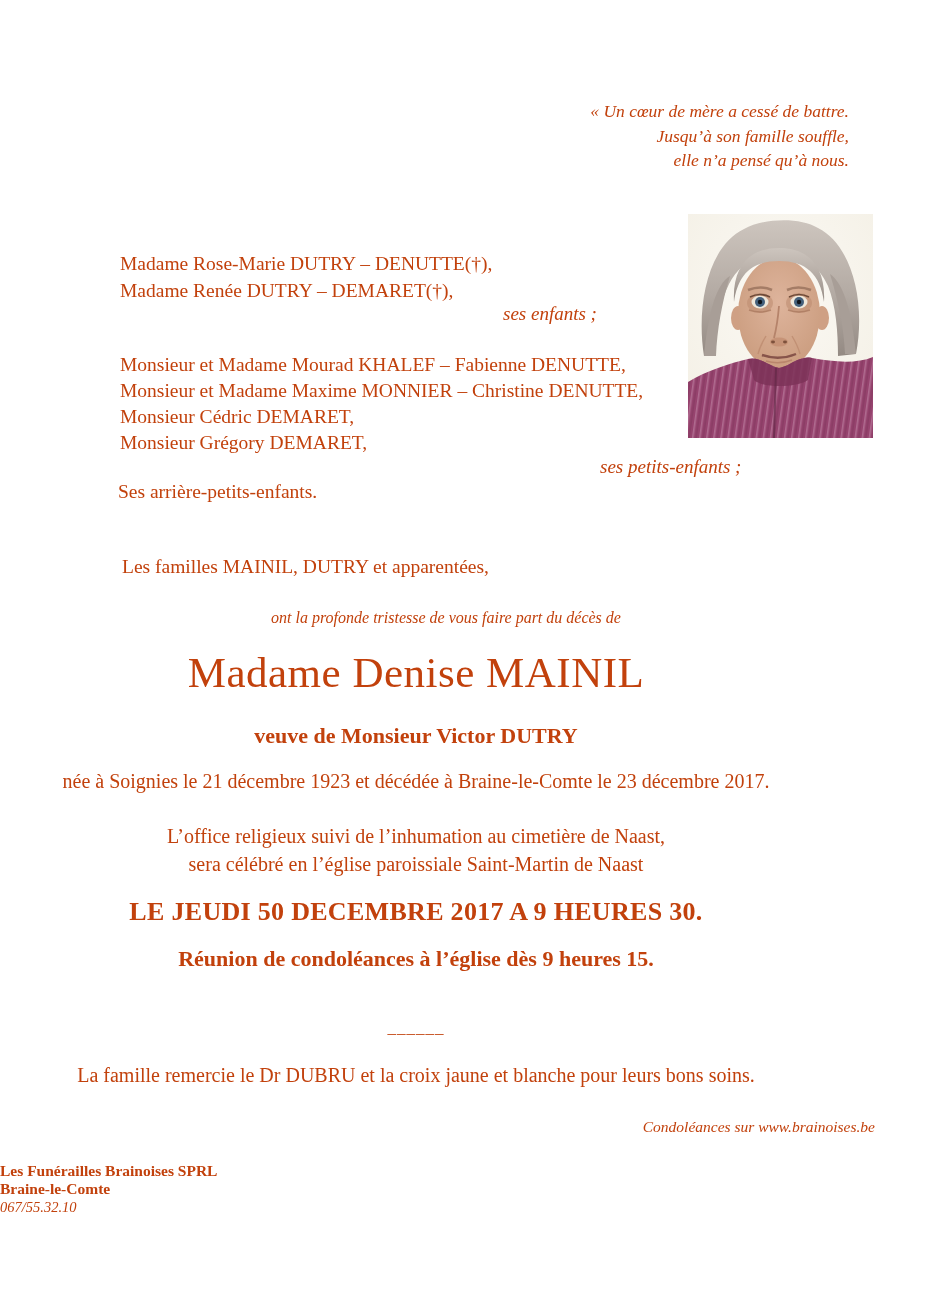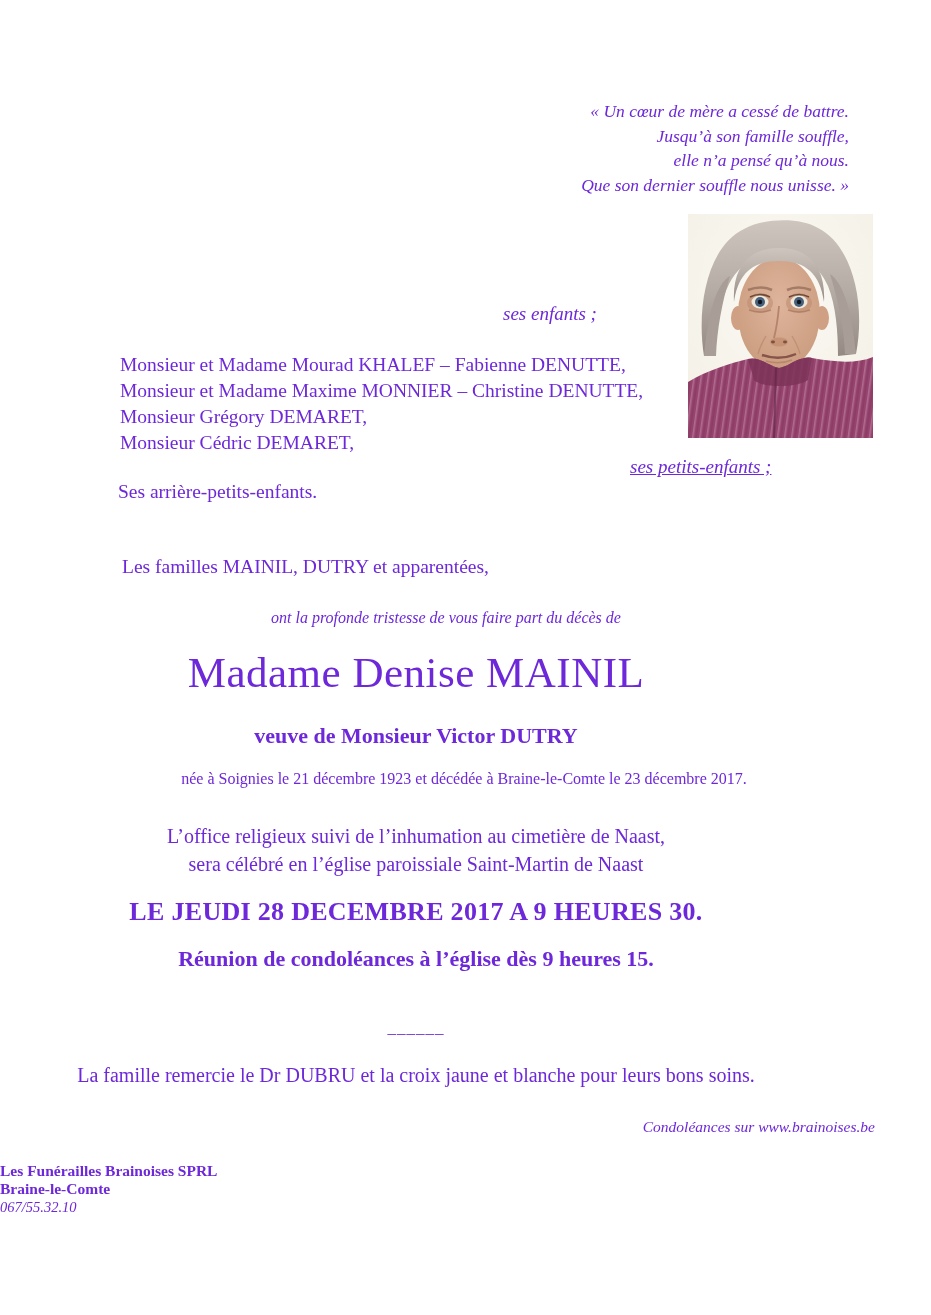--- a/index.html
+++ b/index.html
@@ -1,39 +1,39 @@
 <!DOCTYPE html>
 <html><head>
 <meta charset="utf-8">
 <style>
   html,body{margin:0;padding:0;background:#ffffff;}
   .page{
     position:relative;
     width:931px;height:1315px;
     background:#ffffff;
-    color:#6d28d9;
+    color:#c2410c;
     font-family:"Liberation Serif", serif;
     overflow:hidden;
   }
   .abs{position:absolute;}
   .it{font-style:italic;}
   .b{font-weight:bold;}
   .ctr{left:0;width:832px;text-align:center;}
 
   #quote{top:99px;right:82px;text-align:right;font-size:17.5px;line-height:24.5px;font-style:italic;}
   #children{left:120px;top:250px;font-size:19.5px;line-height:27px;}
   #children-caption{left:503px;top:303px;font-size:19px;}
   #grandchildren{left:120px;top:352px;font-size:19.5px;line-height:26px;}
-  #grandchildren-caption{left:630px;top:456px;font-size:19px;text-decoration:underline;}
+  #grandchildren-caption{left:600px;top:456px;font-size:19px;}
   #great-grandchildren{left:118px;top:481px;font-size:19.5px;}
   #families{left:122px;top:556px;font-size:19.5px;}
   #intro{top:609px;left:0;width:892px;text-align:center;font-size:16px;}
   #deceased-name{top:648px;font-size:43px;letter-spacing:.5px;}
   #widow-line{top:723px;font-size:22px;}
-  #life-dates{top:770px;font-size:16px;padding-left:48px;}
+  #life-dates{top:770px;font-size:20px;}
   #office{top:823px;font-size:20px;line-height:27.5px;}
   #date-line{top:897px;font-size:26px;letter-spacing:.3px;}
   #reunion{top:946px;font-size:22px;}
   #place{top:983px;font-size:14.5px;}
   #divider{top:1018px;font-size:17px;letter-spacing:1px;}
   #thanks{top:1064px;font-size:20px;}
   #condolences-online{top:1118px;right:56px;font-size:15.5px;}
   #footer{top:1139px;left:0;width:912px;text-align:left;line-height:18px;margin-top:23px;}
   #footer .fline{font-size:15.5px;}
   #footer .fphone{font-size:14.5px;}
@@ -42,21 +42,20 @@
 </style>
 </head>
 <body>
 
 <div class="page">
 
   <div id="quote" class="abs">
     <div>« Un cœur de mère a cessé de battre.</div>
     <div>Jusqu’à son famille souffle,</div>
     <div>elle n’a pensé qu’à nous.</div>
-    <div>Que son dernier souffle nous unisse. »</div>
   </div>
 
   <div id="photo" class="abs">
     <svg width="185" height="224" viewBox="0 0 185 224" xmlns="http://www.w3.org/2000/svg">
       <defs>
         <radialGradient id="bgGrad" cx="50%" cy="35%" r="80%">
           <stop offset="0%" stop-color="#fbf9f4"></stop>
           <stop offset="100%" stop-color="#f3efe4"></stop>
         </radialGradient>
         <linearGradient id="hairGrad" x1="0" y1="0" x2="0" y2="1">
@@ -124,48 +123,52 @@
       <path d="M82,157 Q91,161 100,157" stroke="#bd8b6f" stroke-width="1.2" fill="none" opacity="0.7"></path>
 
       <path d="M0,224 L0,168 C18,157 42,149 60,145 C72,142 80,152 91,154
                C102,152 112,141 124,144 C146,148 168,150 185,143 L185,224 Z" fill="url(#blousePat)"></path>
       <path d="M60,145 C72,142 80,152 91,154 C102,152 112,141 124,144
                L120,166 C108,174 74,174 66,166 Z" fill="#7d3358" opacity="0.85"></path>
       <path d="M88,154 L86,224" stroke="#5f2744" stroke-width="2" opacity="0.6"></path>
     </svg>
   </div>
 
+  <div id="children" class="abs">
+    <div>Madame Rose-Marie DUTRY – DENUTTE(†),</div>
+    <div>Madame Renée DUTRY – DEMARET(†),</div>
+  </div>
   <div id="children-caption" class="abs it">ses enfants ;</div>
 
   <div id="grandchildren" class="abs">
     <div>Monsieur et Madame Mourad KHALEF – Fabienne DENUTTE,</div>
     <div>Monsieur et Madame Maxime MONNIER – Christine DENUTTE,</div>
+    <div>Monsieur Cédric DEMARET,</div>
     <div>Monsieur Grégory DEMARET,</div>
-    <div>Monsieur Cédric DEMARET,</div>
   </div>
   <div id="grandchildren-caption" class="abs it">ses petits-enfants ;</div>
 
   <div id="great-grandchildren" class="abs">Ses arrière-petits-enfants.</div>
 
   <div id="families" class="abs">Les familles MAINIL, DUTRY et apparentées,</div>
 
   <div id="intro" class="abs it">ont la profonde tristesse de vous faire part du décès de</div>
 
   <div id="deceased-name" class="abs ctr">Madame Denise MAINIL</div>
 
   <div id="widow-line" class="abs ctr b">veuve de Monsieur Victor DUTRY</div>
 
   <div id="life-dates" class="abs ctr">née à Soignies le 21 décembre 1923 et décédée à Braine-le-Comte le 23 décembre 2017.</div>
 
   <div id="office" class="abs ctr">
     <div>L’office religieux suivi de l’inhumation au cimetière de Naast,</div>
     <div>sera célébré en l’église paroissiale Saint-Martin de Naast</div>
   </div>
 
-  <div id="date-line" class="abs ctr b">LE JEUDI 28 DECEMBRE 2017 A 9 HEURES 30.</div>
+  <div id="date-line" class="abs ctr b">LE JEUDI 50 DECEMBRE 2017 A 9 HEURES 30.</div>
 
   <div id="reunion" class="abs ctr b">Réunion de condoléances à l’église dès 9 heures 15.</div>
 
 
   <div id="divider" class="abs ctr">______</div>
 
   <div id="thanks" class="abs ctr">La famille remercie le Dr DUBRU et la croix jaune et blanche pour leurs bons soins.</div>
 
   <div id="condolences-online" class="abs it">Condoléances sur www.brainoises.be</div>
 

